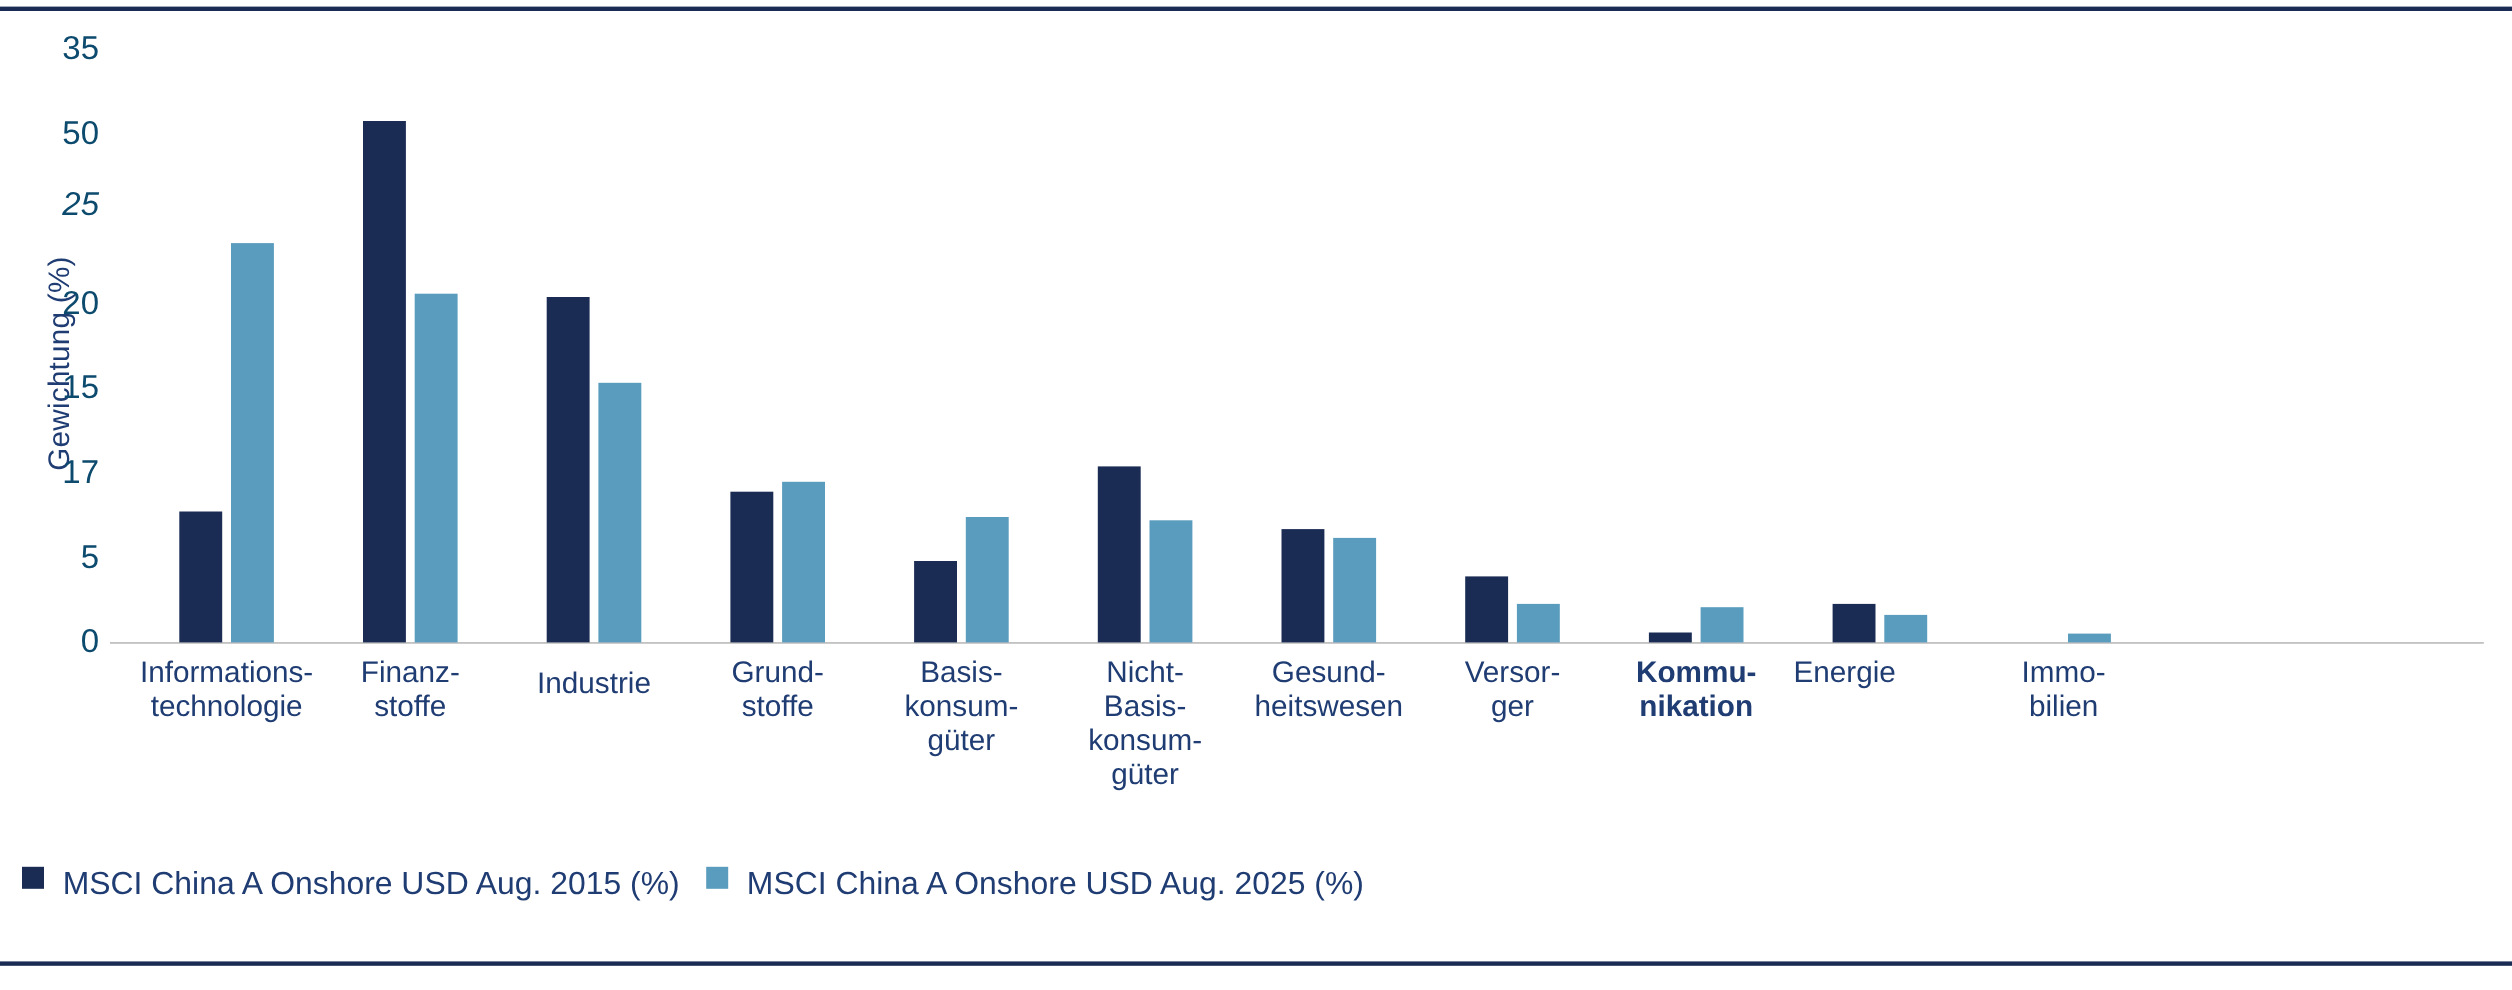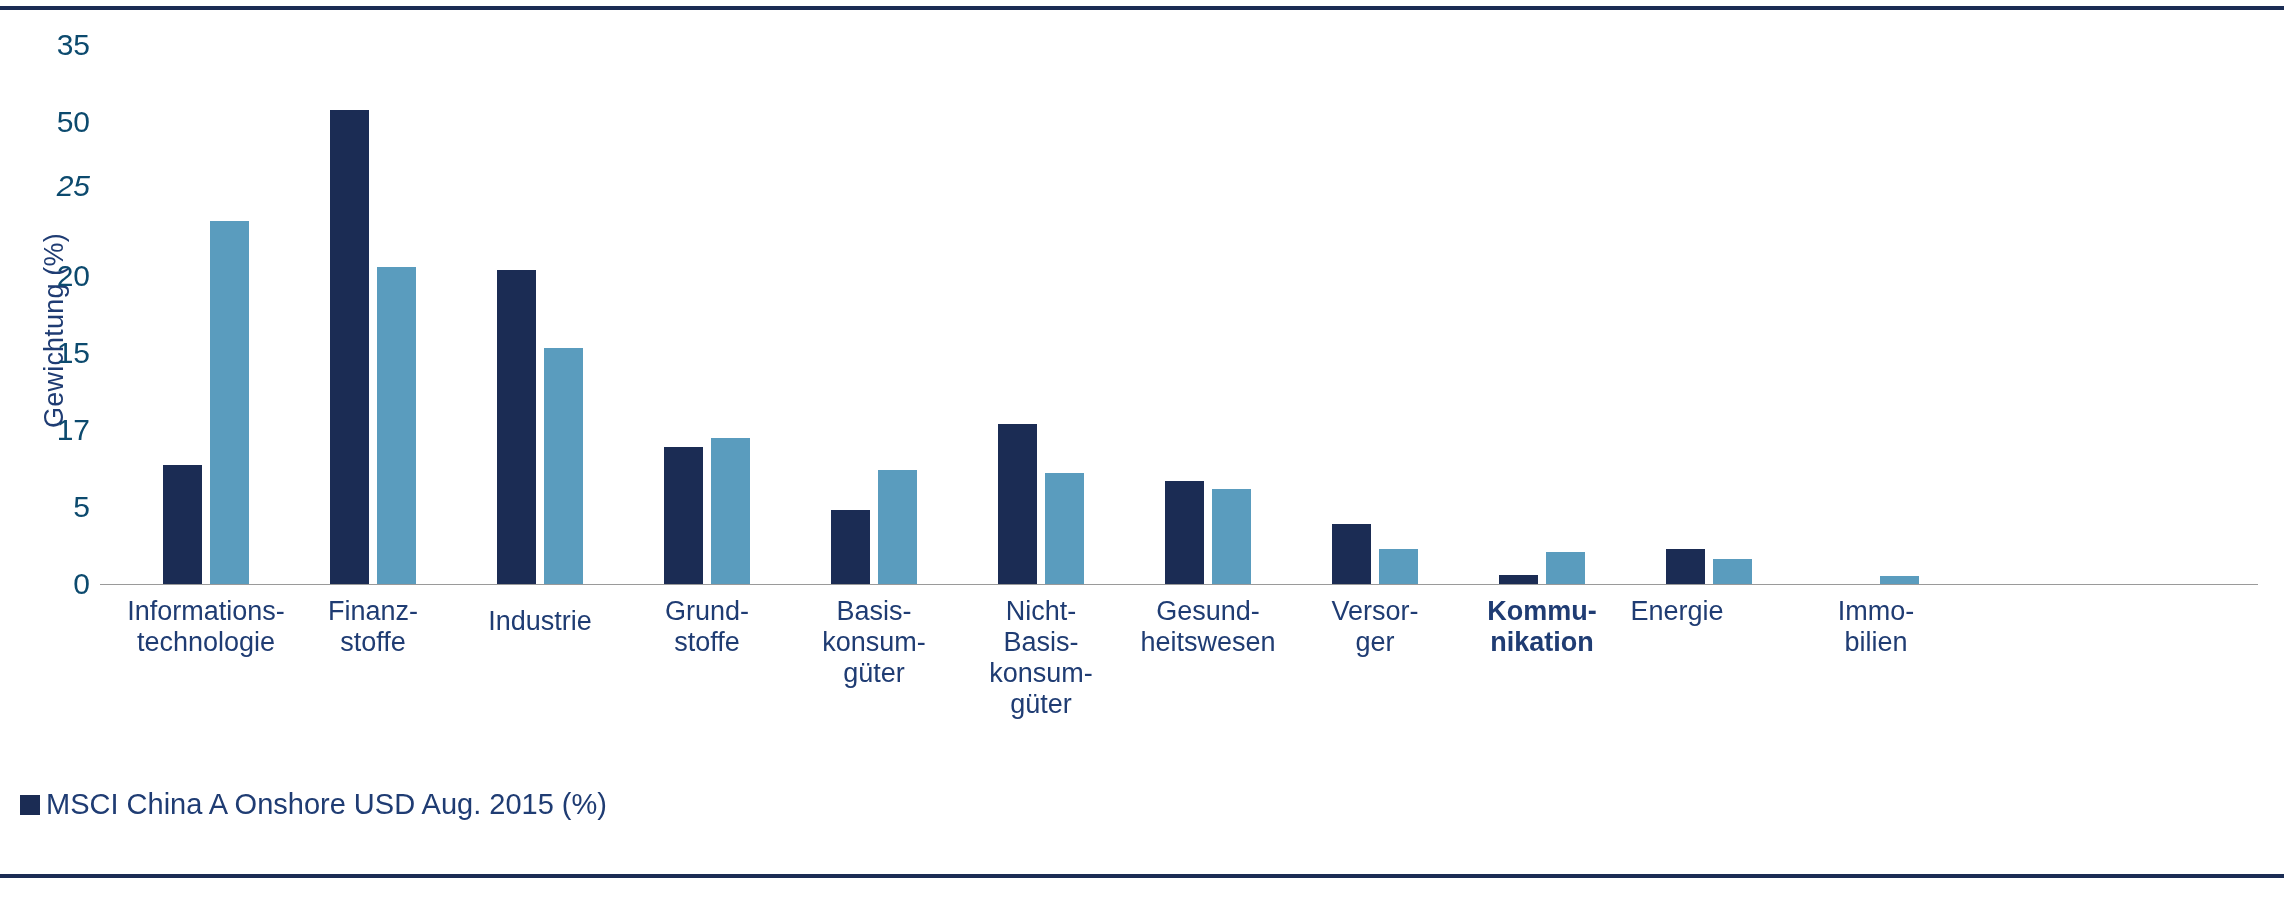--- a/index.html
+++ b/index.html
@@ -84,22 +84,22 @@
   .legend {
     position: absolute;
     left: 20px;
     top: 788px;
     display: flex;
     align-items: center;
     gap: 24px;
   }
   .legend-item {
     display: flex;
-    align-items: center;
-    gap: 6px;
+    align-items: flex-start;
+    gap: 17px;
   }
   .legend-swatch {
     width: 20px; height: 20px;
     flex: none;
   }
   .legend-swatch.s2015 { background: #1B2C54; }
   .legend-swatch.s2025 { background: #5A9CBE; }
   .legend-text {
     font-size: 29px;
     color: #1F3C73;
@@ -203,15 +203,19 @@
         </div>
       </div>
 
   </div>
 
   <div class="legend">
     <div class="legend-item">
       <span class="legend-swatch s2015"></span>
       <span class="legend-text">MSCI China A Onshore USD Aug. 2015 (%)</span>
     </div>
+    <div class="legend-item">
+      <span class="legend-swatch s2025"></span>
+      <span class="legend-text">MSCI China A Onshore USD Aug. 2025 (%)</span>
+    </div>
   </div>
 
 </div>
 
 </body></html>

